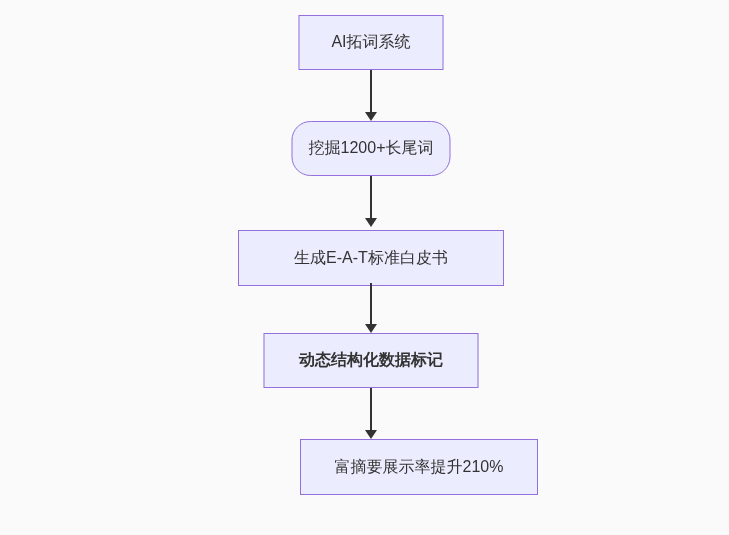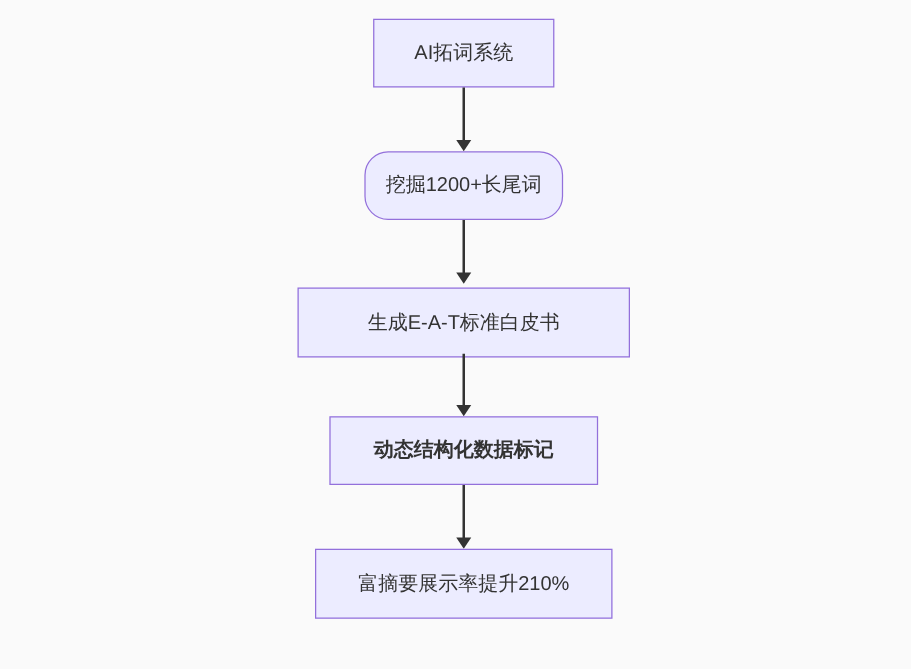--- a/index.html
+++ b/index.html
@@ -38,21 +38,21 @@
     display: flex;
     align-items: center;
     justify-content: center;
     text-align: center;
     white-space: nowrap;
   }
   .node.n1 { top: 15px;  width: 145px; align-items: center; }
   .node.n2 { top: 121px; width: 159px; border-radius: 19px; }
   .node.n3 { top: 214px; width: 266px; height: 56px; margin-top: 16px; }
   .node.n4 { top: 333px; width: 215px; font-weight: bold; }
-  .node.n5 { top: 439px; width: 238px; height: 56px; }
+  .node.n5 { top: 439px; width: 238px; height: 56px; margin-left: 48px; }
 
   .arrow {
     position: absolute;
     left: 371px;
     transform: translateX(-50%);
     display: flex;
     flex-direction: column;
     align-items: center;
   }
   .arrow.a1 { top: 70px;  height: 51px; }

